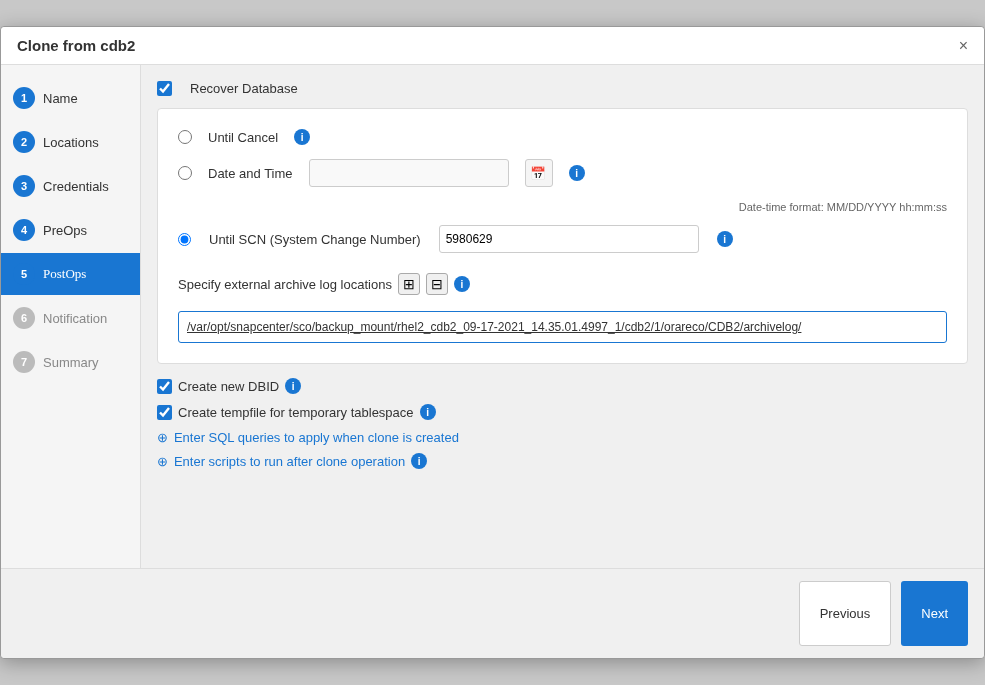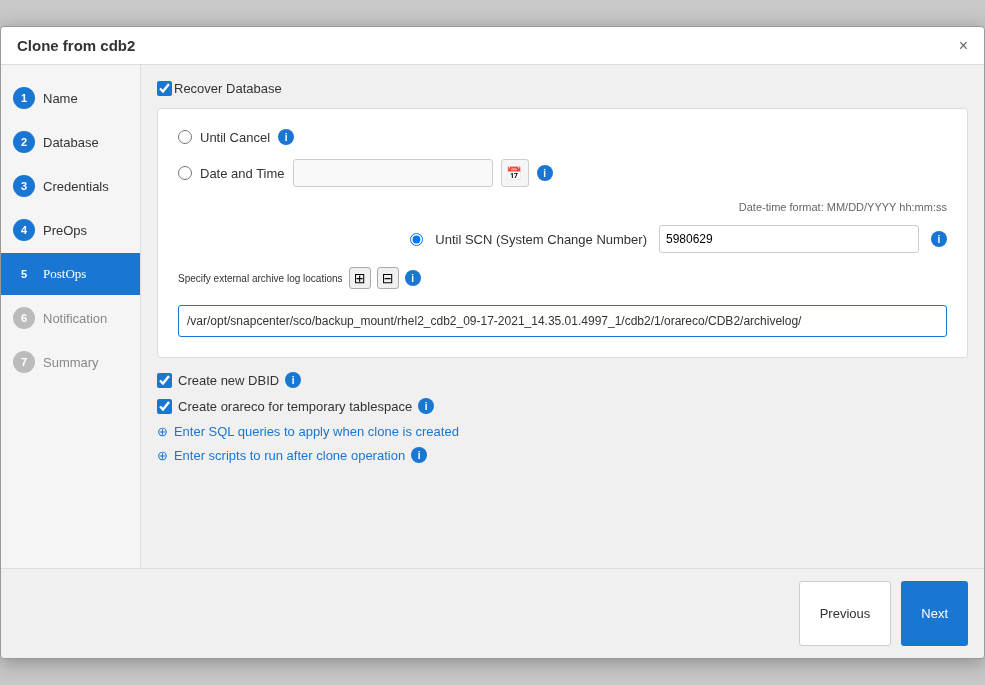--- a/index.html
+++ b/index.html
@@ -110,21 +110,21 @@
     
     .main-content {
       flex: 1;
       padding: 16px;
       overflow-y: auto;
       background: #f0f0f0;
     }
     .recover-db-row {
       display: flex;
       align-items: center;
-      gap: 2px;
+      gap: 18px;
       margin-bottom: 12px;
     }
     .recover-db-row input[type="checkbox"] {
       width: 15px;
       height: 15px;
       accent-color: #1976d2;
     }
     .recover-db-label {
       font-size: 13px;
       font-weight: 500;
@@ -134,21 +134,21 @@
     .card {
       background: white;
       border: 1px solid #ddd;
       border-radius: 4px;
       padding: 20px;
       margin-bottom: 14px;
     }
     .radio-row {
       display: flex;
       align-items: center;
-      gap: 8px;
+      gap: 16px;
       margin-bottom: 14px;
     }
     .radio-row input[type="radio"] {
       accent-color: #1976d2;
       width: 14px;
       height: 14px;
     }
     .radio-label {
       font-size: 13px;
       color: #333;
@@ -191,40 +191,39 @@
     .date-format-hint {
       font-size: 11px;
       color: #666;
       margin-left: 26px;
       margin-bottom: 12px;
       text-align: right;
     }
     .scn-row {
       display: flex;
       align-items: center;
-      gap: 12px;
-      margin-bottom: 14px;
-      justify-content: flex-end;
+      gap: 18px;
+      margin-bottom: 20px;
     }
     .scn-input {
       width: 260px;
       height: 28px;
       border: 1px solid #ccc;
       border-radius: 3px;
       padding: 0 6px;
       font-size: 12px;
     }
     .archive-log-row {
       display: flex;
       align-items: center;
       gap: 6px;
       margin-bottom: 10px;
     }
     .archive-log-label {
-      font-size: 10px;
+      font-size: 13px;
       color: #333;
     }
     .icon-btn {
       width: 22px;
       height: 22px;
       border: 1px solid #aaa;
       background: #f0f0f0;
       border-radius: 3px;
       cursor: pointer;
       display: flex;
@@ -235,20 +234,21 @@
     .archive-path-input {
       width: 100%;
       height: 32px;
       border: 1px solid #1976d2;
       border-radius: 3px;
       padding: 0 8px;
       font-size: 12px;
       color: #333;
       margin-top: 6px;
       outline: none;
+      text-decoration: underline;
     }
     
     .checkbox-row {
       display: flex;
       align-items: center;
       gap: 6px;
       margin-bottom: 10px;
     }
     .checkbox-row input[type="checkbox"] {
       width: 15px;
@@ -317,21 +317,21 @@
 
   <div class="dialog-body">
 
     <div class="sidebar">
       <div class="sidebar-item completed">
         <div class="step-circle">1</div>
         <span class="step-label">Name</span>
       </div>
       <div class="sidebar-item completed">
         <div class="step-circle">2</div>
-        <span class="step-label">Database</span>
+        <span class="step-label">Locations</span>
       </div>
       <div class="sidebar-item completed">
         <div class="step-circle">3</div>
         <span class="step-label">Credentials</span>
       </div>
       <div class="sidebar-item completed">
         <div class="step-circle">4</div>
         <span class="step-label">PreOps</span>
       </div>
       <div class="sidebar-item active">
@@ -398,21 +398,21 @@
       </div>
 
       <div class="checkbox-row">
         <input type="checkbox" checked="" style="">
         <span class="checkbox-label">Create new DBID</span>
         <span class="info-icon">i</span>
       </div>
 
       <div class="checkbox-row">
         <input type="checkbox" checked="" style="">
-        <span class="checkbox-label">Create orareco for temporary tablespace</span>
+        <span class="checkbox-label">Create tempfile for temporary tablespace</span>
         <span class="info-icon">i</span>
       </div>
 
       <div class="link-row">
         <span class="expand-icon">⊕</span>
         <a class="link-text">Enter SQL queries to apply when clone is created</a>
       </div>
 
       <div class="link-row">
         <span class="expand-icon">⊕</span>

